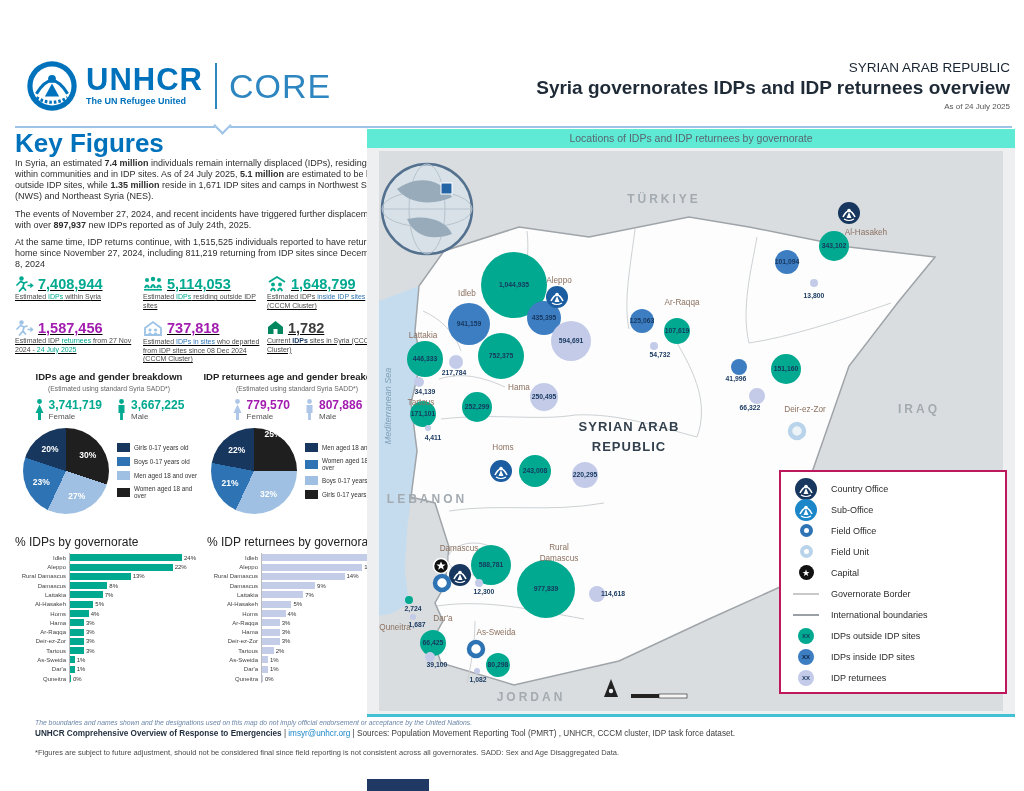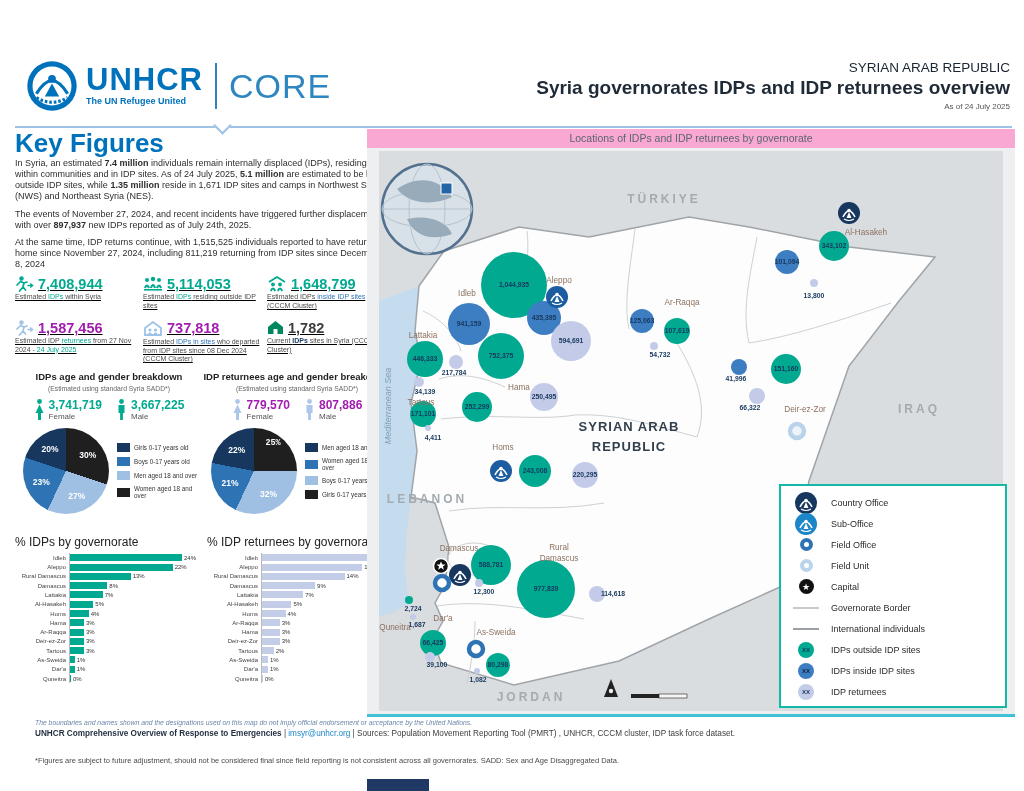--- a/index.html
+++ b/index.html
@@ -59,49 +59,49 @@
   .bc-title { font-size:12px; font-weight:normal; color:#222; margin-bottom:4px;margin-top:12px; }
   .brow { display:flex; align-items:center; height:9.3px; }
   .blabel { width:54px; font-size:6px; color:#444; text-align:right; padding-right:3px; flex:none; }
   .btrack { flex:1; display:flex; align-items:center; border-left:1px solid #bbb; height:100%; }
   .bbar { height:7px; flex:none; }
   .bval { font-size:6px; color:#333; margin-left:2px; white-space:nowrap; }
 
   
   .map-panel { position:absolute; left:367px; top:129px; width:648px; height:588px;
                background:#edeff1; border-bottom:3px solid #43c1d4; }
-  .map-title { height:19px; background:#f9a8d4; color:#5a6672; font-size:10.5px; text-align:center; line-height:19px; }
+  .map-title { height:19px; background:#5eead4; color:#5a6672; font-size:10.5px; text-align:center; line-height:19px; }
   svg.map { position:absolute; left:12px; top:22px; font-family:"Liberation Sans", sans-serif; }
   .bval-svg { font-size:6.8px; font-weight:bold; fill:#17375e; }
   .govlab { font-size:8.2px; fill:#8c7160; }
   .nblab { font-size:12px; font-weight:bold; fill:#a3abb1; letter-spacing:3px; }
   .cnlab { font-size:13px; font-weight:bold; fill:#32404e; letter-spacing:1px; }
   .sealab { font-size:9px; font-style:italic; fill:#7f9fb5; }
 
-  .map-legend { position:absolute; right:8px; bottom:6px; width:228px; background:#fff;
-                border:2px solid #14b8a6; padding:6px 0 4px 0; }
+  .map-legend { position:absolute; right:8px; bottom:20px; width:228px; background:#fff;
+                border:2px solid #be185d; padding:6px 0 4px 0; }
   .ml-row { display:flex; align-items:center; height:21px; padding-left:12px; gap:12px; }
   .ml-ic { width:26px; display:flex; justify-content:center; align-items:center; flex:none; }
   .ml-tx { font-size:9px; color:#2b2b2b; }
   .ring-fo { width:13px; height:13px; border-radius:50%; border:4px solid #2e74b5; background:#fff; }
   .ring-fu { width:13px; height:13px; border-radius:50%; border:4px solid #b9d4ea; background:#fff; }
   .cap-ic { width:15px; height:15px; border-radius:50%; background:#111; color:#fff; font-size:9px;
             display:flex; align-items:center; justify-content:center; }
   .line-ic { width:26px; height:0; border-top:2px solid #c9c9c9; }
   .line-ic.intl { border-top:2px solid #9aa0a6; }
   .xx-ic { width:16px; height:16px; border-radius:50%; color:#17375e; font-size:6px; font-weight:bold;
            display:flex; align-items:center; justify-content:center; }
 
   
   .footer { position:absolute; left:35px; top:719px; width:972px; }
   .f-disc { font-size:6.8px; font-style:italic; color:#6b86a8; }
   .f-l2 { font-size:8.2px; color:#3c3c3c; margin-top:3px; }
   .f-l2 b { color:#1f2d3d; }
   .f-email { color:#1b87c9; }
-  .f-l3 { font-size:7.5px; color:#4a4a4a; margin-top:18px; }
+  .f-l3 { font-size:7.5px; color:#4a4a4a; margin-top:10px; }
   .page-tab { position:absolute; left:367px; top:779px; width:62px; height:12px; background:#1f3864; }
 </style>
 </head>
 <body>
 
 <div id="page">
 
   <div class="logo-wrap">
     <svg width="52" height="52" viewBox="0 0 40 40">
       <circle cx="20" cy="20" r="19" fill="#0072bc"></circle>
@@ -280,21 +280,21 @@
             </svg>
             <div>
               <div class="fm-val val-b">807,886</div>
               <div class="fm-lab">Male</div>
             </div>
           </div>
         </div>
         <div class="pie-row">
           <div class="pie-box">
               <div class="pie" style="background: conic-gradient(rgb(31, 31, 31) 0%, rgb(31, 31, 31) 25%, rgb(159, 192, 226) 25%, rgb(159, 192, 226) 57%, rgb(46, 116, 181) 57%, rgb(46, 116, 181) 78%, rgb(23, 55, 94) 78%, rgb(23, 55, 94) 100%);"></div>
-              <span class="pie-pct" style="left: 62.0919px; top: 15px; font-family: Liberation Mono, monospace;">25%</span>
+              <span class="pie-pct" style="left: 62.0919px; top: 6px;">25%</span>
               <span class="pie-pct" style="left: 57.4673px; top: 65.7969px;">32%</span>
               <span class="pie-pct" style="left: 18.9428px; top: 55.2577px;">21%</span>
               <span class="pie-pct" style="left: 25.7896px; top: 22.1961px;">22%</span>
             </div>
           <div class="pie-legend">
               <div class="pl-row">
                 <span class="pl-sw" style="background: rgb(23, 55, 94);"></span>
                 <span class="pl-tx">Men aged 18 and over</span>
               </div>
               <div class="pl-row">
@@ -738,21 +738,21 @@
         <div class="ml-row">
           <div class="ml-ic">
             <div class="line-ic"></div>
           </div>
           <div class="ml-tx">Governorate Border</div>
         </div>
         <div class="ml-row">
           <div class="ml-ic">
             <div class="line-ic intl"></div>
           </div>
-          <div class="ml-tx">International individuals</div>
+          <div class="ml-tx">International boundaries</div>
         </div>
         <div class="ml-row">
           <div class="ml-ic">
             <div class="xx-ic" style="background: rgb(0, 169, 143);">XX</div>
           </div>
           <div class="ml-tx">IDPs outside IDP sites</div>
         </div>
         <div class="ml-row">
           <div class="ml-ic">
             <div class="xx-ic" style="background: rgb(61, 126, 194); color: rgb(13, 35, 64);">XX</div>

